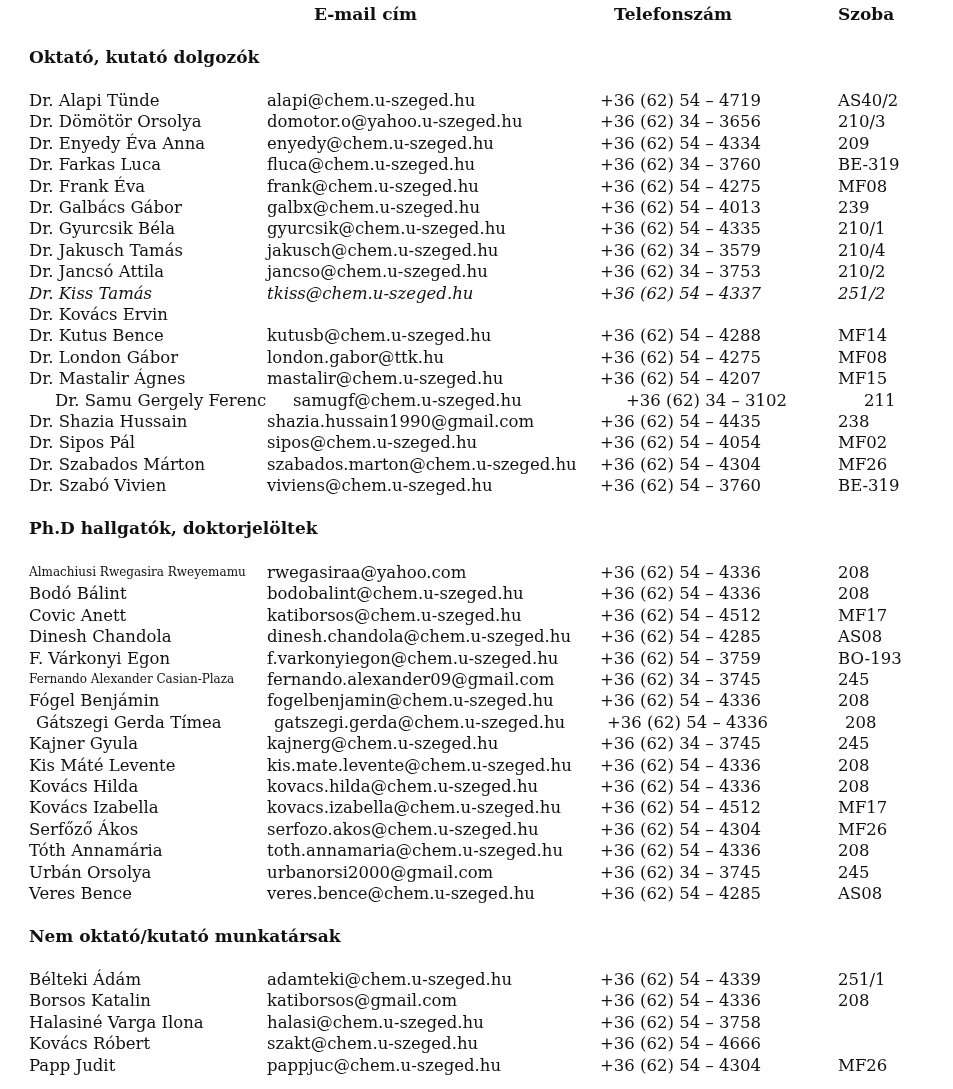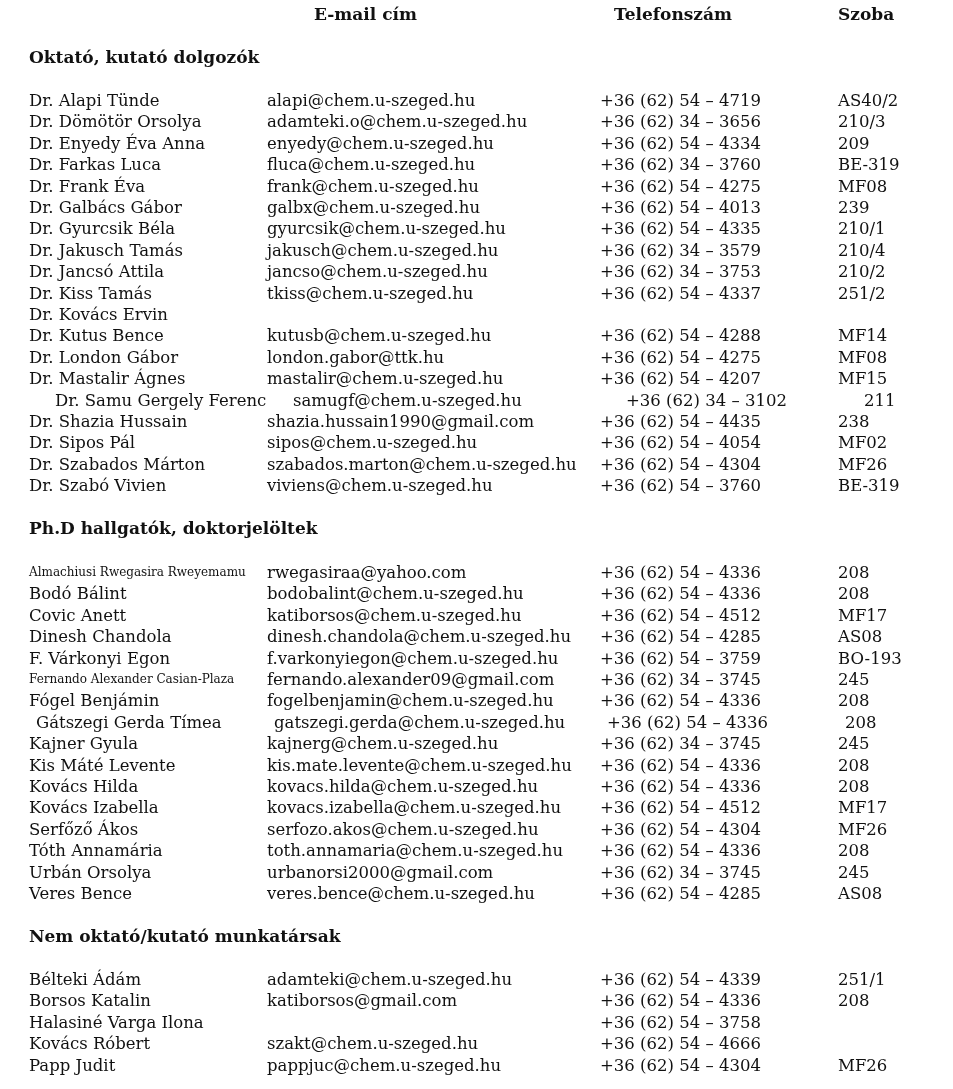--- a/index.html
+++ b/index.html
@@ -35,21 +35,21 @@
   <div id="sections">
       <div class="section-title" style="top: 47px;">Oktató, kutató dolgozók</div>
       <div class="row" style="top: 90px;">
         <span class="col-name">Dr. Alapi Tünde</span>
         <span class="col-email">alapi@chem.u-szeged.hu</span>
         <span class="col-phone">+36 (62) 54 – 4719</span>
         <span class="col-room">AS40/2</span>
       </div>
       <div class="row" style="top: 111.4px;">
         <span class="col-name">Dr. Dömötör Orsolya</span>
-        <span class="col-email">adamteki.o@chem.u-szeged.hu</span>
+        <span class="col-email">domotor.o@yahoo.u-szeged.hu</span>
         <span class="col-phone">+36 (62) 34 – 3656</span>
         <span class="col-room">210/3</span>
       </div>
       <div class="row" style="top: 132.8px;">
         <span class="col-name">Dr. Enyedy Éva Anna</span>
         <span class="col-email">enyedy@chem.u-szeged.hu</span>
         <span class="col-phone">+36 (62) 54 – 4334</span>
         <span class="col-room">209</span>
       </div>
       <div class="row" style="top: 154.2px;">
@@ -81,21 +81,21 @@
         <span class="col-email">jakusch@chem.u-szeged.hu</span>
         <span class="col-phone">+36 (62) 34 – 3579</span>
         <span class="col-room">210/4</span>
       </div>
       <div class="row" style="top: 261.2px;">
         <span class="col-name">Dr. Jancsó Attila</span>
         <span class="col-email">jancso@chem.u-szeged.hu</span>
         <span class="col-phone">+36 (62) 34 – 3753</span>
         <span class="col-room">210/2</span>
       </div>
-      <div class="row" style="top: 282.6px;">
+      <div class="row" style="top: 282.6px; font-style: italic;">
         <span class="col-name">Dr. Kiss Tamás</span>
         <span class="col-email">tkiss@chem.u-szeged.hu</span>
         <span class="col-phone">+36 (62) 54 – 4337</span>
         <span class="col-room">251/2</span>
       </div>
       <div class="row" style="top: 304px;">
         <span class="col-name">Dr. Kovács Ervin</span>
         <span class="col-email"></span>
         <span class="col-phone"></span>
         <span class="col-room"></span>
@@ -253,20 +253,21 @@
         <span class="col-room">251/1</span>
       </div>
       <div class="row" style="top: 990.4px;">
         <span class="col-name">Borsos Katalin</span>
         <span class="col-email">katiborsos@gmail.com</span>
         <span class="col-phone">+36 (62) 54 – 4336</span>
         <span class="col-room">208</span>
       </div>
       <div class="row" style="top: 1011.8px;">
         <span class="col-name">Halasiné Varga Ilona</span>
+        <span class="col-email">halasi@chem.u-szeged.hu</span>
         <span class="col-phone">+36 (62) 54 – 3758</span>
         <span class="col-room"></span>
       </div>
       <div class="row" style="top: 1033.2px;">
         <span class="col-name">Kovács Róbert</span>
         <span class="col-email">szakt@chem.u-szeged.hu</span>
         <span class="col-phone">+36 (62) 54 – 4666</span>
         <span class="col-room"></span>
       </div>
       <div class="row" style="top: 1054.6px;">

